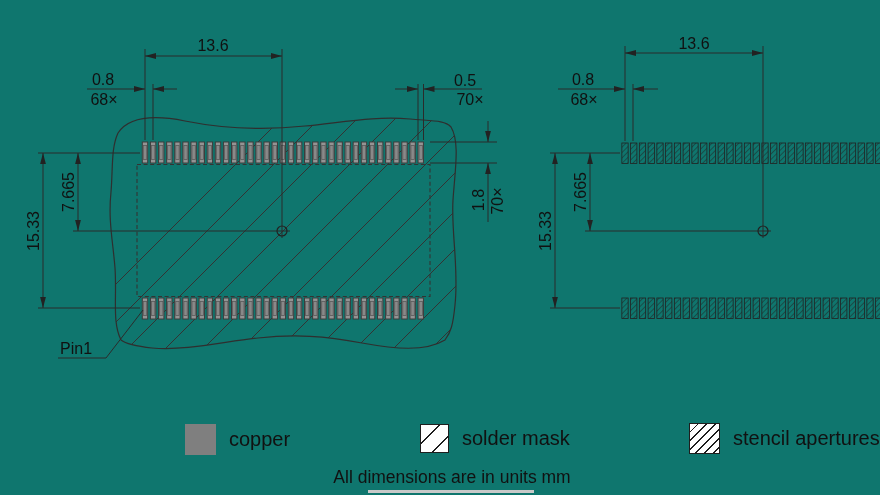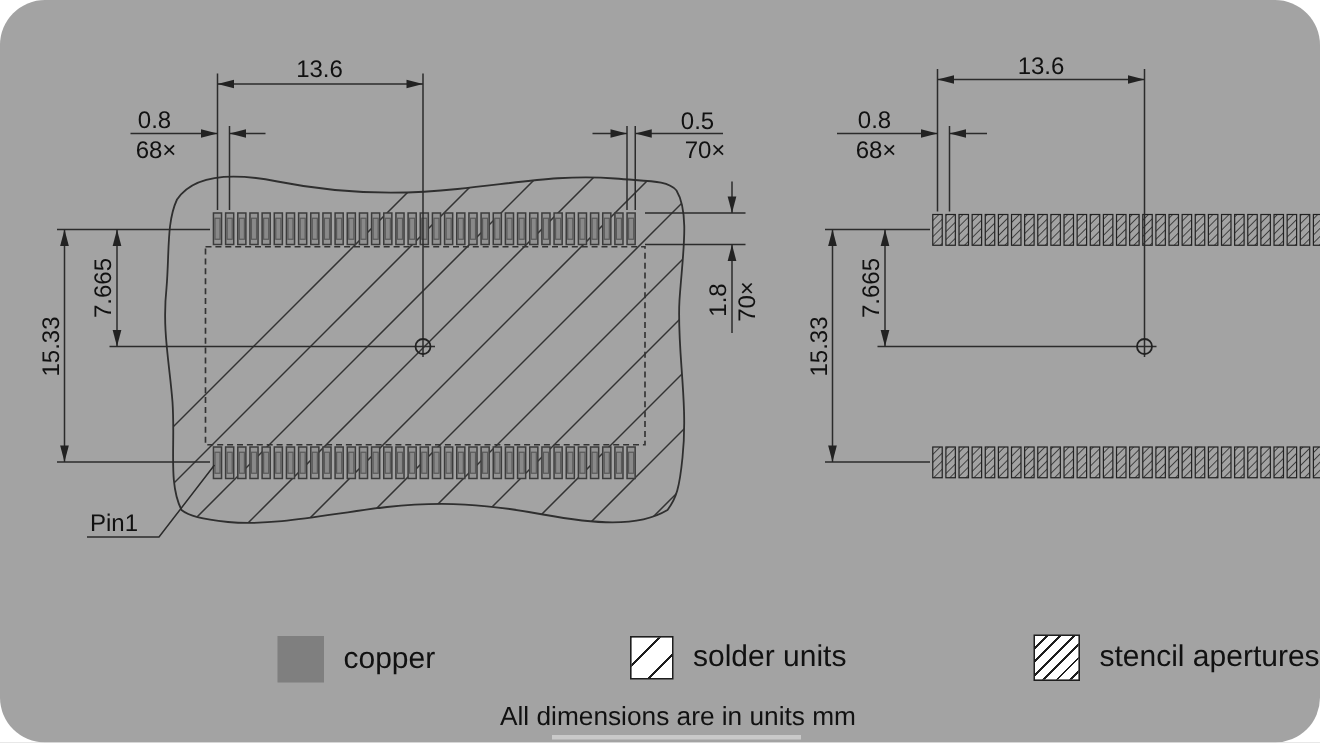--- a/index.html
+++ b/index.html
@@ -1,17 +1,17 @@
 <!DOCTYPE html>
 <html><head>
 <meta charset="utf-8">
 <style>
   html,body{margin:0;padding:0;background:#fff;}
-  #page{position:relative;width:880px;height:495px;background:#a3a3a3;overflow:hidden;
-        font-family:"Liberation Sans", sans-serif;color:#111;border-radius:30px;}
+  #page{position:relative;width:880px;height:495px;background:#0f766e;overflow:hidden;
+        font-family:"Liberation Sans", sans-serif;color:#111;}
   svg text{font-family:"Liberation Sans", sans-serif;fill:#111;}
   .dimtxt{font-size:16px;}
   .legend-item{position:absolute;display:flex;align-items:center;gap:13px;}
   .legend-label{font-size:20px;color:#111;white-space:nowrap;}
   .swatch{box-sizing:border-box;}
   .swatch-copper{width:31px;height:31px;background:#7f7f7f;}
   .swatch-mask{width:29px;height:29px;border:1.5px solid #1e1e1e;
     background:repeating-linear-gradient(135deg,#fff 0 12.5px,#1e1e1e 12.5px 14px);}
   .swatch-stencil{width:31px;height:31px;border:1.5px solid #1e1e1e;
     background:repeating-linear-gradient(135deg,#fff 0 5px,#1e1e1e 5px 6.3px);}
@@ -378,21 +378,21 @@
   </g>
 </svg>
 
 
 <div class="legend-item" style="left:185px;top:424px;">
   <div class="swatch swatch-copper"></div>
   <div class="legend-label">copper</div>
 </div>
 <div class="legend-item" style="left:420px;top:424px;">
   <div class="swatch swatch-mask"></div>
-  <div class="legend-label">solder units</div>
+  <div class="legend-label">solder mask</div>
 </div>
 <div class="legend-item" style="left:653px;top:423px;margin-left:36px;">
   <div class="swatch swatch-stencil"></div>
   <div class="legend-label">stencil apertures</div>
 </div>
 
 <div class="note">All dimensions are in units mm</div>
 <div class="note-underline"></div>
 
 </div>

